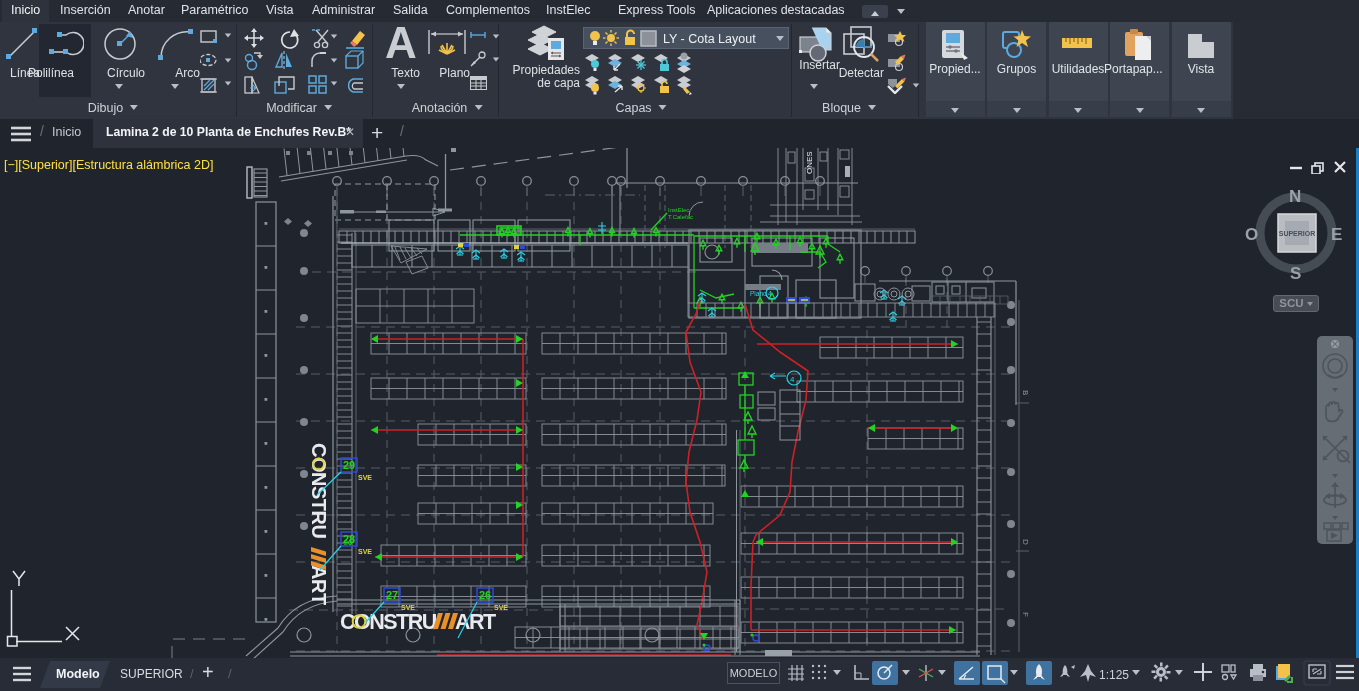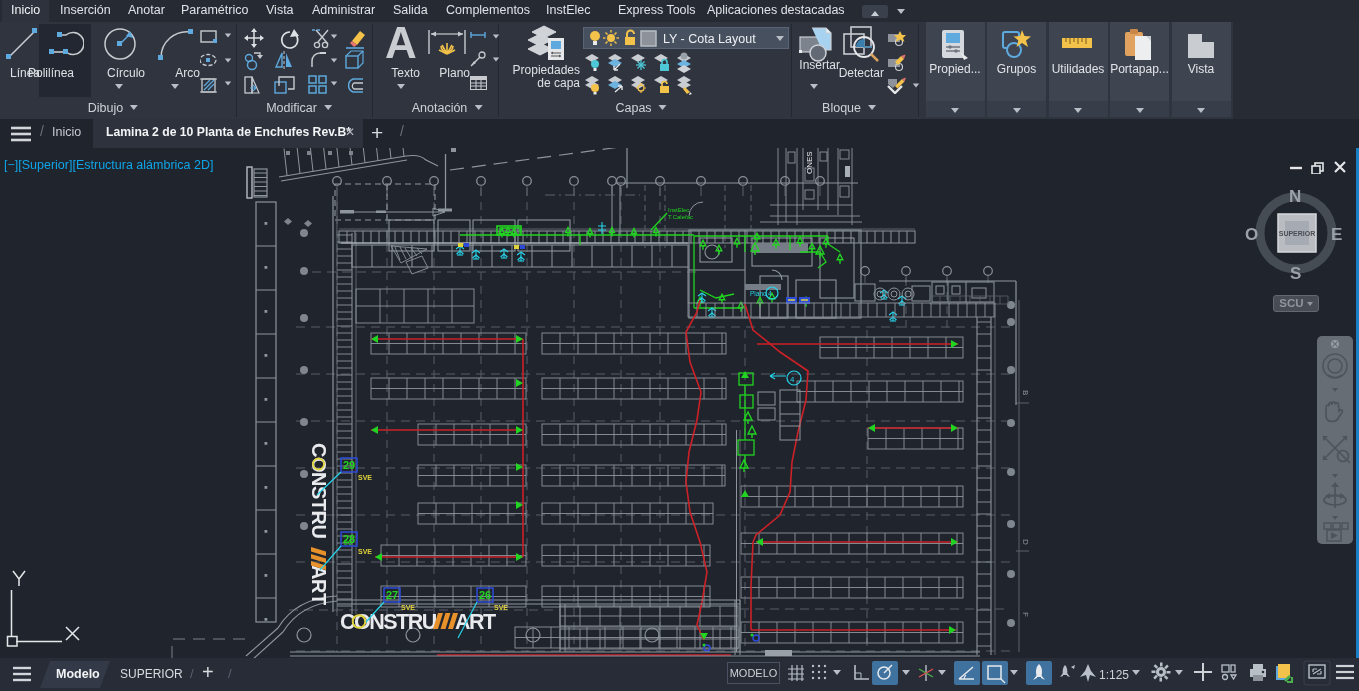--- a/index.html
+++ b/index.html
@@ -323,21 +323,21 @@
 <div class="abs" style="left:925.5px;top:101px;width:59px;height:16px;background:#373d49;text-align:center"><span class="caret" style="margin-top:5px"></span></div>
 <div class="abs" style="left:919.5px;top:62px;width:71px;font-size:12px;color:#e2e4e8;text-align:center;white-space:nowrap;overflow:visible"><span style="background:transparent">Propied...</span></div>
 <div class="abs" style="left:987px;top:22px;width:59px;height:95px;background:#3e4450"></div>
 <div class="abs" style="left:987px;top:101px;width:59px;height:16px;background:#373d49;text-align:center"><span class="caret" style="margin-top:5px"></span></div>
 <div class="abs" style="left:981px;top:62px;width:71px;font-size:12px;color:#e2e4e8;text-align:center;white-space:nowrap;overflow:visible"><span style="background:transparent">Grupos</span></div>
 <div class="abs" style="left:1048.5px;top:22px;width:59px;height:95px;background:#3e4450"></div>
 <div class="abs" style="left:1048.5px;top:101px;width:59px;height:16px;background:#373d49;text-align:center"><span class="caret" style="margin-top:5px"></span></div>
 <div class="abs" style="left:1042.5px;top:62px;width:71px;font-size:12px;color:#e2e4e8;text-align:center;white-space:nowrap;overflow:visible"><span style="background:transparent">Utilidades</span></div>
 <div class="abs" style="left:1110px;top:22px;width:59px;height:95px;background:#3e4450"></div>
 <div class="abs" style="left:1110px;top:101px;width:59px;height:16px;background:#373d49;text-align:center"><span class="caret" style="margin-top:5px"></span></div>
-<div class="abs" style="left:1104px;top:62px;width:71px;font-size:12px;color:#e2e4e8;text-align:center;white-space:nowrap;overflow:visible"><span style="background:transparent">Portapap...</span></div>
+<div class="abs" style="left:1104px;top:62px;width:71px;font-size:12px;color:#e2e4e8;text-align:left;white-space:nowrap;overflow:visible"><span style="background:transparent">Portapap...</span></div>
 <div class="abs" style="left:1171.5px;top:22px;width:59px;height:95px;background:#3e4450"></div>
 <div class="abs" style="left:1171.5px;top:101px;width:59px;height:16px;background:#373d49;text-align:center"><span class="caret" style="margin-top:5px"></span></div>
 <div class="abs" style="left:1165.5px;top:62px;width:71px;font-size:12px;color:#e2e4e8;text-align:center;white-space:nowrap;overflow:visible"><span style="background:transparent">Vista</span></div>
 <svg class="abs" style="left:938px;top:28px" width="34" height="34" viewBox="0 0 34 34">
     <rect x="4" y="2" width="22" height="28" rx="2" fill="#d5d8dc"></rect>
     <rect x="8" y="5" width="14" height="10" fill="#5ea9dd"></rect>
     <g stroke="#70767f" stroke-width="1.5">
       <line x1="8" y1="19" x2="22" y2="19"></line>
       <line x1="8" y1="23" x2="22" y2="23"></line>
     </g>
@@ -1395,21 +1395,21 @@
     <text x="494" y="610" fill="#e0d23c" font-size="7" font-weight="bold">SVE</text>
     <text x="344" y="545" fill="#21d421" font-size="7">26</text>
     <g stroke="#e4e7ea" stroke-width="1.5" fill="none">
       <line x1="11.5" y1="590" x2="11.5" y2="637"></line>
       <line x1="16" y1="641.5" x2="62" y2="641.5"></line>
       <rect x="7.5" y="636.5" width="9.5" height="9.5"></rect>
       <path d="M13 571 L19 579 L25 571 M19 579 V586"></path>
       <path d="M66 627 L79 640 M79 627 L66 640"></path>
     </g>
   </svg>
-<div class="abs" style="left:4px;top:158px;color:#0ea5e9;font-size:12.5px">[−][Superior][Estructura alámbrica 2D]</div>
+<div class="abs" style="left:4px;top:158px;color:#fde047;font-size:12.5px">[−][Superior][Estructura alámbrica 2D]</div>
 <svg class="abs" style="left:1288px;top:160px" width="62" height="14">
     <line x1="2" y1="8" x2="14" y2="8" stroke="#e4e6e9" stroke-width="2.4"></line>
     <rect x="27" y="3" width="8" height="8" fill="none" stroke="#e4e6e9" stroke-width="1.6"></rect>
     <rect x="24" y="6" width="8" height="8" fill="#1c212b" stroke="#e4e6e9" stroke-width="1.6"></rect>
     <path d="M47 2 L57 12 M57 2 L47 12" stroke="#e4e6e9" stroke-width="2.2"></path>
   </svg>
 <svg class="abs" style="left:1245px;top:181px" width="110" height="110">
     <circle cx="51" cy="52" r="36" fill="none" stroke="#4d535c" stroke-width="9" opacity="0.85"></circle>
     <g fill="#9ba1a8" font-size="17" font-weight="bold" font-family="Liberation Sans,sans-serif">
       <text x="44" y="21">N</text>

